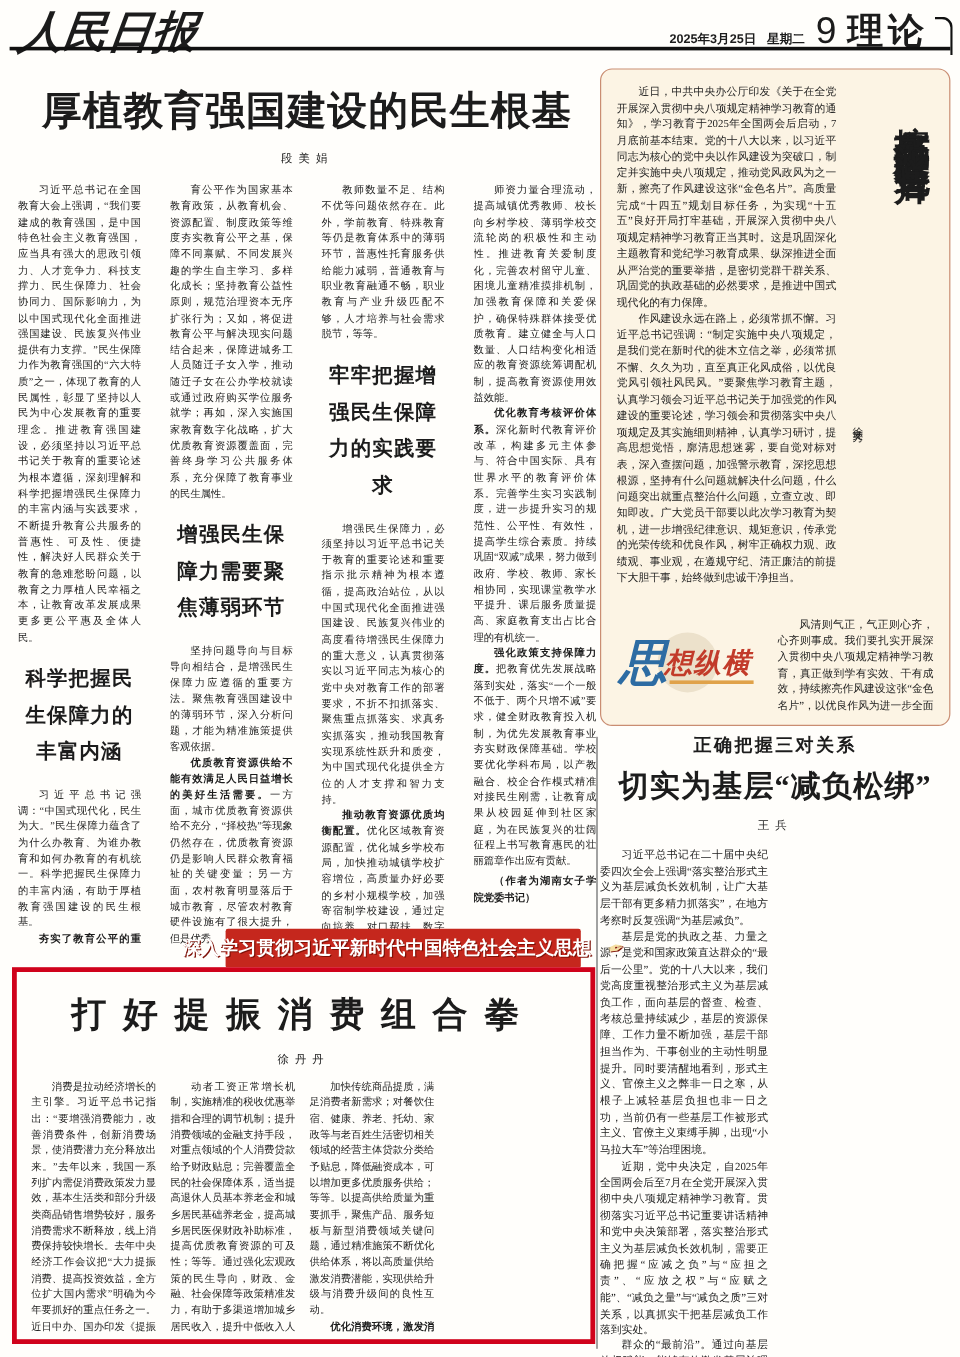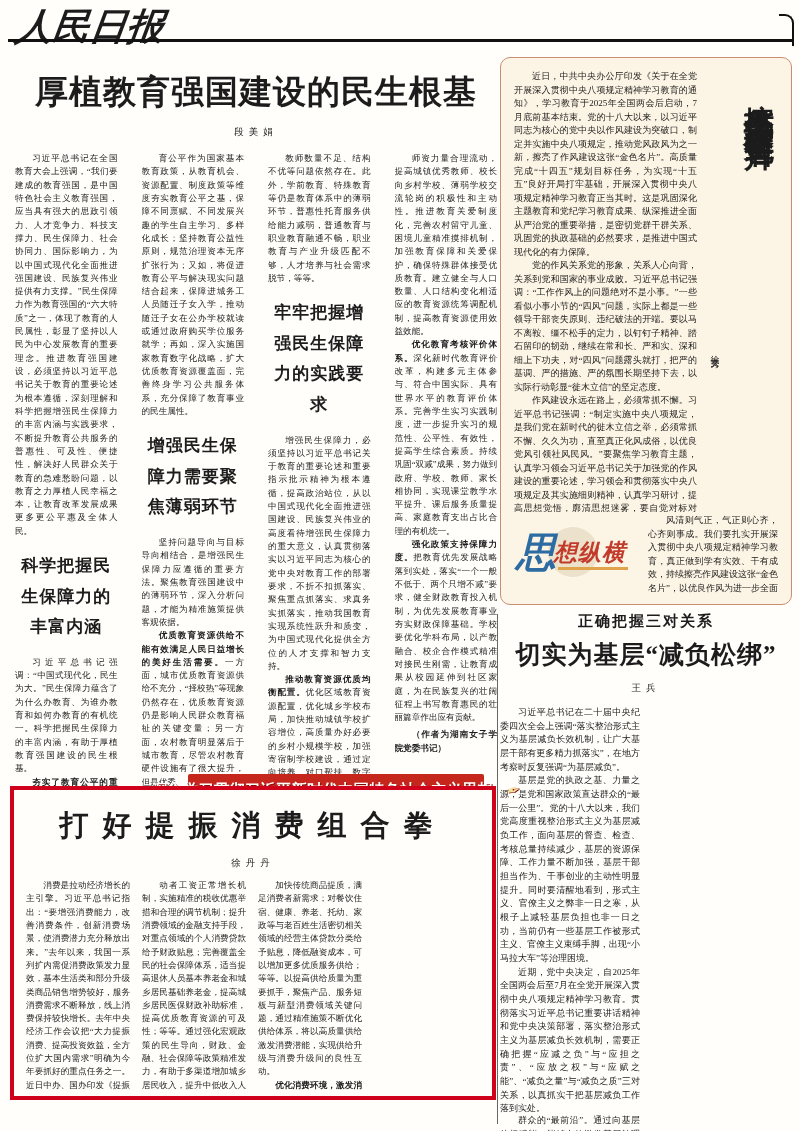--- a/index.html
+++ b/index.html
@@ -30,21 +30,21 @@
   .byline{text-align:center;font-size:9.5px;letter-spacing:5px;margin-top:11px;}
   .lead-cols{margin-top:13px;gap:24px;}
   .lead-cols .ncol{width:110px;height:636px;font-size:8.6px;line-height:1.55;}
   
   .study-banner{position:absolute;left:188px;top:774px;width:296px;height:33px;background:#c5271d;
     display:flex;align-items:center;justify-content:center;gap:13px;border-radius:2px;}
   .study-banner .txt{color:#fff;font-family:"Liberation Sans",sans-serif;font-weight:900;
     font-size:15.5px;letter-spacing:0;text-shadow:1px 1px 0 #7e1107;white-space:nowrap;}
   .pen-icon{color:#f6dfa2;font-size:17px;transform:rotate(-15deg);text-shadow:1px 1px 0 #7e1107;}
   
-  .red-box{position:absolute;left:10px;top:786px;width:478px;height:306px;border:4px solid #d0021b;
+  .red-box{position:absolute;left:10px;top:806px;width:478px;height:306px;border:4px solid #d0021b;
     background:#fffefb;}
   .cons-title{font-weight:900;font-size:29px;text-align:center;letter-spacing:14px;margin:16px 0 0;}
   .cons-cols{margin:9px 12px 0;gap:12px;}
   .cons-cols .ncol{width:104px;height:212px;font-size:8.6px;line-height:1.55;}
   
   .gc-box{position:absolute;left:500px;top:57px;width:290px;height:546px;background:#fcf4e4;
     border:1.5px solid #c98d72;border-radius:10px;}
   .gc-text{position:absolute;left:13px;top:12px;width:183px;height:442px;overflow:hidden;
     text-align:justify;font-size:9px;line-height:1.5;}
   .gc-title{position:absolute;right:12px;top:22px;height:452px;writing-mode:vertical-rl;
@@ -82,20 +82,26 @@
   .ydfs-dash::before{content:"";position:absolute;left:-10px;top:0;width:7px;height:2px;background:#2d6ca3;}
   
   .v-divider{position:absolute;left:497px;top:614px;width:1px;height:510px;background:#666;}
 </style>
 </head>
 <body>
 
 <div class="page">
 
   <div class="masthead-logo">人民日报</div>
+  <div class="masthead-right">
+    <span class="m-date">2025年3月25日</span>
+    <span class="m-date">星期二</span>
+    <span class="m-pageno">9</span>
+    <span class="m-section">理论</span>
+  </div>
   <div class="corner-mark"></div>
   <div class="head-rule"></div>
 
   <div class="lead-article">
     <h1 class="lead-title">厚植教育强国建设的民生根基</h1>
     <div class="byline">段美娟</div>
     <div class="cols lead-cols">
       <div class="ncol">
           <p class="para">习近平总书记在全国教育大会上强调，“我们要建成的教育强国，是中国特色社会主义教育强国，应当具有强大的思政引领力、人才竞争力、科技支撑力、民生保障力、社会协同力、国际影响力，为以中国式现代化全面推进强国建设、民族复兴伟业提供有力支撑。”民生保障力作为教育强国的“六大特质”之一，体现了教育的人民属性，彰显了坚持以人民为中心发展教育的重要理念。推进教育强国建设，必须坚持以习近平总书记关于教育的重要论述为根本遵循，深刻理解和科学把握增强民生保障力的丰富内涵与实践要求，不断提升教育公共服务的普惠性、可及性、便捷性，解决好人民群众关于教育的急难愁盼问题，以教育之力厚植人民幸福之本，让教育改革发展成果更多更公平惠及全体人民。</p>
           <h3 class="col-head">科学把握民生保障力的丰富内涵</h3>
@@ -141,21 +147,20 @@
       <div class="ncol">
           <p class="para">加快传统商品提质，满足消费者新需求；对餐饮住宿、健康、养老、托幼、家政等与老百姓生活密切相关领域的经营主体贷款分类给予贴息，降低融资成本，可以增加更多优质服务供给；等等。以提高供给质量为重要抓手，聚焦产品、服务短板与新型消费领域关键问题，通过精准施策不断优化供给体系，将以高质量供给激发消费潜能，实现供给升级与消费升级间的良性互动。</p>
           <p class="para"><strong>优化消费环境，激发消费活力。</strong>营造放</p>
         </div>
     </div>
   </div>
 
   <div class="gc-box">
     <div class="gc-text">
         <p class="para">近日，中共中央办公厅印发《关于在全党开展深入贯彻中央八项规定精神学习教育的通知》，学习教育于2025年全国两会后启动，7月底前基本结束。党的十八大以来，以习近平同志为核心的党中央以作风建设为突破口，制定并实施中央八项规定，推动党风政风为之一新，擦亮了作风建设这张“金色名片”。高质量完成“十四五”规划目标任务，为实现“十五五”良好开局打牢基础，开展深入贯彻中央八项规定精神学习教育正当其时。这是巩固深化主题教育和党纪学习教育成果、纵深推进全面从严治党的重要举措，是密切党群干群关系、巩固党的执政基础的必然要求，是推进中国式现代化的有力保障。</p>
-        <p class="para">党的作风关系党的形象，关系人心向背，关系到党和国家的事业成败。习近平总书记强调：“工作作风上的问题绝对不是小事。”一些看似小事小节的“四风”问题，实际上都是一些领导干部丧失原则、违纪破法的开端。要以马不离鞍、缰不松手的定力，以钉钉子精神、踏石留印的韧劲，继续在常和长、严和实、深和细上下功夫，对“四风”问题露头就打，把严的基调、严的措施、严的氛围长期坚持下去，以实际行动彰显“徙木立信”的坚定态度。</p>
         <p class="para">作风建设永远在路上，必须常抓不懈。习近平总书记强调：“制定实施中央八项规定，是我们党在新时代的徙木立信之举，必须常抓不懈、久久为功，直至真正化风成俗，以优良党风引领社风民风。”要聚焦学习教育主题，认真学习领会习近平总书记关于加强党的作风建设的重要论述，学习领会和贯彻落实中央八项规定及其实施细则精神，认真学习研讨，提高思想觉悟，廓清思想迷雾，要自觉对标对表，深入查摆问题，加强警示教育，深挖思想根源，坚持有什么问题就解决什么问题，什么问题突出就重点整治什么问题，立查立改、即知即改。广大党员干部要以此次学习教育为契机，进一步增强纪律意识、规矩意识，传承党的光荣传统和优良作风，树牢正确权力观、政绩观、事业观，在遵规守纪、清正廉洁的前提下大胆干事，始终做到忠诚干净担当。</p>
       </div>
     <div class="gc-title">擦亮作风建设这张『金色名片』</div>
     <div class="gc-author">徐文秀</div>
     <div class="gc-bottom">
       <div class="sx-logo">
         <div class="sx-circle"></div>
         <span class="sx-big">思</span>
         <span class="sx-rest">想纵横</span>
         <div class="sx-sub"></div>

